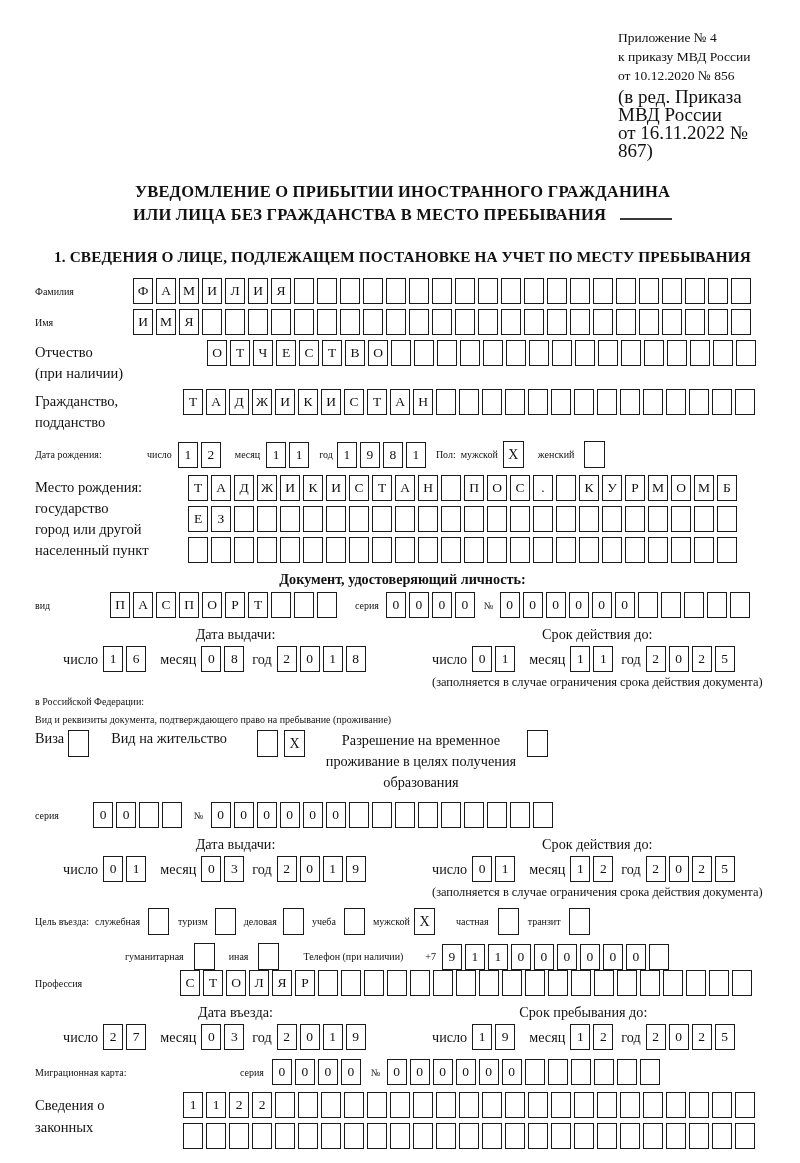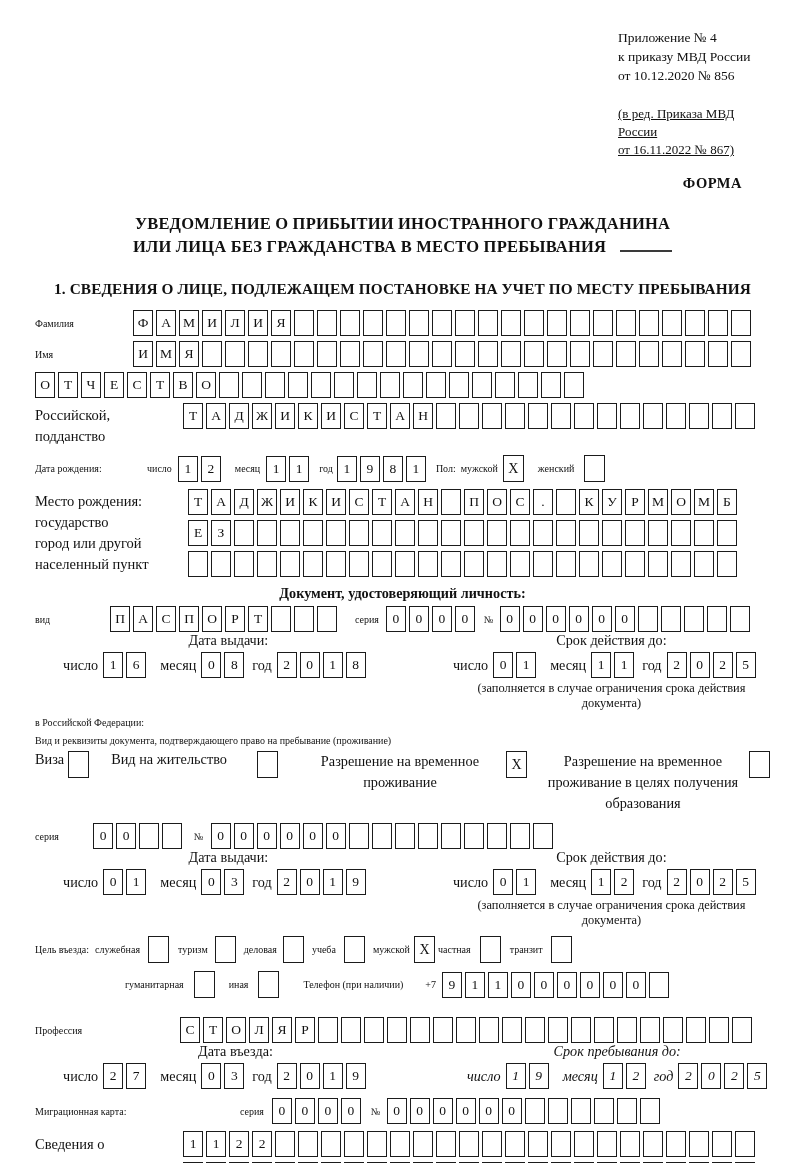--- a/index.html
+++ b/index.html
@@ -9,35 +9,35 @@
   
   .cells{display:inline-flex;gap:3px;flex:none;}
   .cell{display:inline-flex;align-items:center;justify-content:center;
         width:20px;height:26px;border:1.6px solid #1b1b1b;box-sizing:border-box;
         font-size:13.5px;background:#fff;flex:none;}
   .cbox{display:inline-flex;align-items:center;justify-content:center;
         width:21px;height:27px;border:1.6px solid #1b1b1b;box-sizing:border-box;
         font-size:14px;flex:none;}
   
   .annex{margin-left:583px;font-size:13.5px;line-height:19px;}
-  .annex .amend{font-size:13px;margin-top:20px;line-height:18px;text-decoration:underline;}
+  .annex .amend{font-size:19px;margin-top:3px;line-height:18px;}
   .forma{text-align:right;font-weight:bold;font-size:14.5px;margin:16px 28px 0 0;letter-spacing:.5px;}
   .title{text-align:center;font-weight:bold;font-size:16.5px;line-height:23px;margin-top:20px;letter-spacing:.2px;}
   .title-blank{display:inline-block;width:52px;border-bottom:2.2px solid #3a3a3a;margin-left:14px;}
   .sect{font-weight:bold;font-size:15.3px;margin-top:22px;text-align:center;letter-spacing:.1px;}
   
   .frow{display:flex;align-items:center;margin-top:5px;}
   .frow.top{align-items:flex-start;}
   .lbl{font-size:10px;flex:none;}
   .lbl2{font-size:14.5px;line-height:21px;flex:none;padding-top:2px;}
   .w98{width:98px;} .w172{width:172px;} .w148{width:148px;} .w153{width:153px;} .w145{width:145px;}
   .stack{display:flex;flex-direction:column;gap:5px;}
   .bheading{font-weight:bold;font-size:14.2px;text-align:center;margin-top:8px;}
   
-  .dates{display:flex;margin-top:0;gap:35px;}
+  .dates{display:flex;margin-top:8px;}
   .dcol{display:flex;flex-direction:column;}
   .dcol .dhead{font-size:14.2px;text-align:center;margin-bottom:3px;}
   .dfields{display:flex;align-items:center;}
   .dfields .dlbl{font-size:14.2px;margin-right:5px;}
   .dfields .gap{width:14px;flex:none;}
   .dnote{font-size:12.4px;margin-top:3px;text-align:center;}
   .optlbl{font-size:14.3px;}
   .optwrap{width:200px;text-align:center;line-height:21px;}
 </style>
 </head>
@@ -48,21 +48,20 @@
   <div class="annex">
     <div>Приложение № 4</div>
     <div>к приказу МВД России</div>
     <div>от 10.12.2020 № 856</div>
     <div class="amend">
       <div>(в ред. Приказа МВД России</div>
       <div>от 16.11.2022 № 867)</div>
     </div>
   </div>
 
-  <div class="forma">ФОРМА</div>
 
   <div class="title">
     <div>УВЕДОМЛЕНИЕ О ПРИБЫТИИ ИНОСТРАННОГО ГРАЖДАНИНА</div>
     <div><span>ИЛИ ЛИЦА БЕЗ ГРАЖДАНСТВА В МЕСТО ПРЕБЫВАНИЯ</span><span class="title-blank"></span></div>
   </div>
 
   <div class="sect">1. СВЕДЕНИЯ О ЛИЦЕ, ПОДЛЕЖАЩЕМ ПОСТАНОВКЕ НА УЧЕТ ПО МЕСТУ ПРЕБЫВАНИЯ</div>
 
   <div class="frow" style="margin-top:12px;">
     <span class="lbl w98">Фамилия</span>
@@ -124,20 +123,24 @@
         <span class="cell"></span>
         <span class="cell"></span>
         <span class="cell"></span>
         <span class="cell"></span>
         <span class="cell"></span>
         <span class="cell"></span>
       </span>
   </div>
 
   <div class="frow top">
+    <span class="lbl2 w172">
+      <span>Отчество</span><br>
+      <span>(при наличии)</span>
+    </span>
     <span class="cells">
         <span class="cell">О</span>
         <span class="cell">Т</span>
         <span class="cell">Ч</span>
         <span class="cell">Е</span>
         <span class="cell">С</span>
         <span class="cell">Т</span>
         <span class="cell">В</span>
         <span class="cell">О</span>
         <span class="cell"></span>
@@ -154,21 +157,21 @@
         <span class="cell"></span>
         <span class="cell"></span>
         <span class="cell"></span>
         <span class="cell"></span>
         <span class="cell"></span>
       </span>
   </div>
 
   <div class="frow top">
     <span class="lbl2 w148">
-      <span>Российской,</span><br>
+      <span>Гражданство,</span><br>
       <span>подданство</span>
     </span>
     <span class="cells">
         <span class="cell">Т</span>
         <span class="cell">А</span>
         <span class="cell">Д</span>
         <span class="cell">Ж</span>
         <span class="cell">И</span>
         <span class="cell">К</span>
         <span class="cell">И</span>
@@ -400,21 +403,20 @@
   </div>
 
   <div class="lbl" style="margin-top:6px;">в Российской Федерации:</div>
   <div class="lbl" style="margin-top:7px;">Вид и реквизиты документа, подтверждающего право на пребывание (проживание)</div>
 
   <div class="frow top" style="margin-top:5px;">
     <span class="optlbl">Виза</span>
     <span class="cbox" style="margin-left:4px"></span>
     <span class="optlbl" style="margin-left:22px">Вид на жительство</span>
     <span class="cbox" style="margin-left:30px"></span>
-    <span class="optlbl optwrap" style="margin-left:22px">Разрешение на временное проживание</span>
     <span class="cbox" style="margin-left:6px">X</span>
     <span class="optlbl optwrap" style="margin-left:16px">Разрешение на временное проживание в целях получения образования</span>
     <span class="cbox" style="margin-left:6px"></span>
   </div>
 
   <div class="frow" style="margin-top:9px;">
     <span class="lbl" style="width:58px">серия</span>
     <span class="cells">
         <span class="cell">0</span>
         <span class="cell">0</span>
@@ -498,21 +500,21 @@
     <span class="lbl" style="margin-left:6px">служебная</span>
     <span class="cbox" style="margin-left:8px"></span>
     <span class="lbl" style="margin-left:9px">туризм</span>
     <span class="cbox" style="margin-left:7px"></span>
     <span class="lbl" style="margin-left:8px">деловая</span>
     <span class="cbox" style="margin-left:6px"></span>
     <span class="lbl" style="margin-left:8px">учеба</span>
     <span class="cbox" style="margin-left:8px"></span>
     <span class="lbl" style="margin-left:8px">мужской</span>
     <span class="cbox" style="margin-left:4px">X</span>
-    <span class="lbl" style="margin-left:3px">частная</span>
+    <span class="lbl" style="margin-left:21px">частная</span>
     <span class="cbox" style="margin-left:9px"></span>
     <span class="lbl" style="margin-left:9px">транзит</span>
     <span class="cbox" style="margin-left:8px"></span>
   </div>
 
   <div class="frow" style="margin-top:8px;">
     <span class="lbl" style="margin-left:90px">гуманитарная</span>
     <span class="cbox" style="margin-left:10px"></span>
     <span class="lbl" style="margin-left:14px">иная</span>
     <span class="cbox" style="margin-left:10px"></span>
@@ -525,21 +527,21 @@
         <span class="cell">0</span>
         <span class="cell">0</span>
         <span class="cell">0</span>
         <span class="cell">0</span>
         <span class="cell">0</span>
         <span class="cell">0</span>
         <span class="cell"></span>
       </span>
   </div>
 
-  <div class="frow" style="margin-top:19px;">
+  <div class="frow" style="margin-top:0;">
     <span class="lbl w145">Профессия</span>
     <span class="cells">
         <span class="cell">С</span>
         <span class="cell">Т</span>
         <span class="cell">О</span>
         <span class="cell">Л</span>
         <span class="cell">Я</span>
         <span class="cell">Р</span>
         <span class="cell"></span>
         <span class="cell"></span>
@@ -581,21 +583,21 @@
         <span class="gap" style="width:8px"></span>
         <span class="dlbl">год</span>
         <span class="cells">
             <span class="cell">2</span>
             <span class="cell">0</span>
             <span class="cell">1</span>
             <span class="cell">9</span>
           </span>
       </div>
     </div>
-    <div class="dcol" style="margin-left:24px;font-style:italic;">
+    <div class="dcol" style="margin-left:24px;">
       <div class="dhead">Срок пребывания до:</div>
       <div class="dfields">
         <span class="dlbl">число</span>
         <span class="cells">
             <span class="cell">1</span>
             <span class="cell">9</span>
           </span>
         <span class="gap"></span>
         <span class="dlbl">месяц</span>
         <span class="cells">

